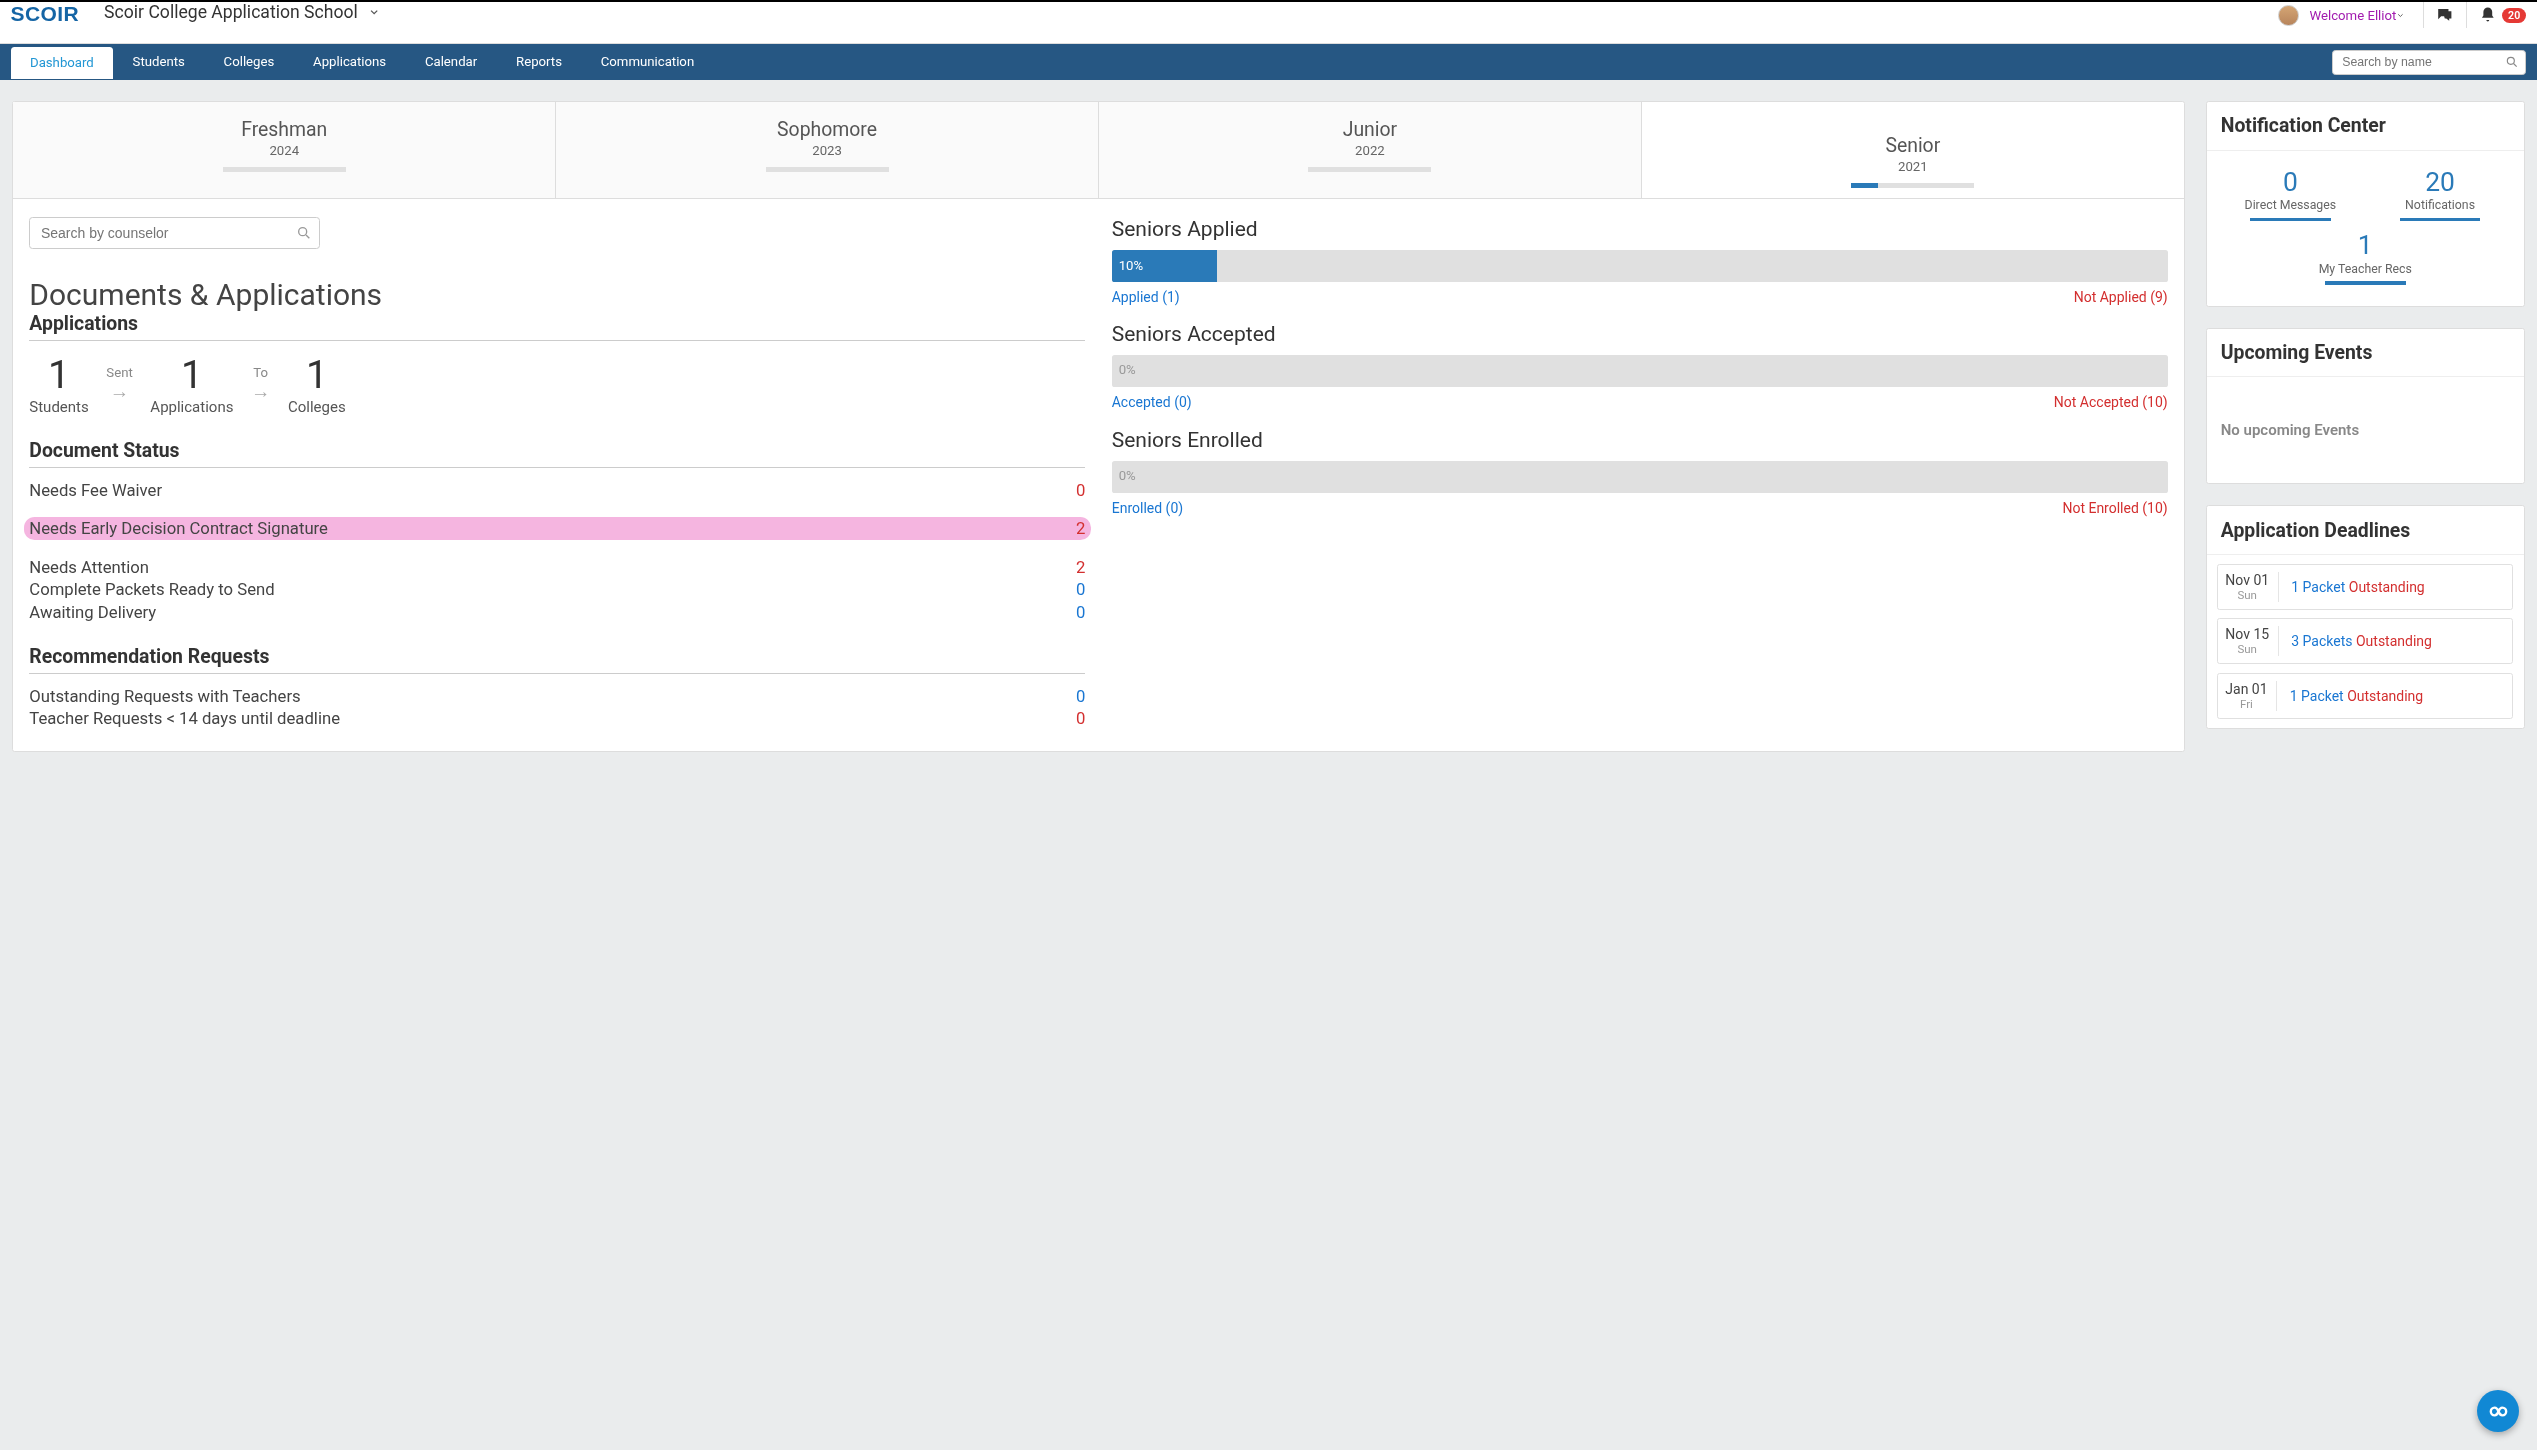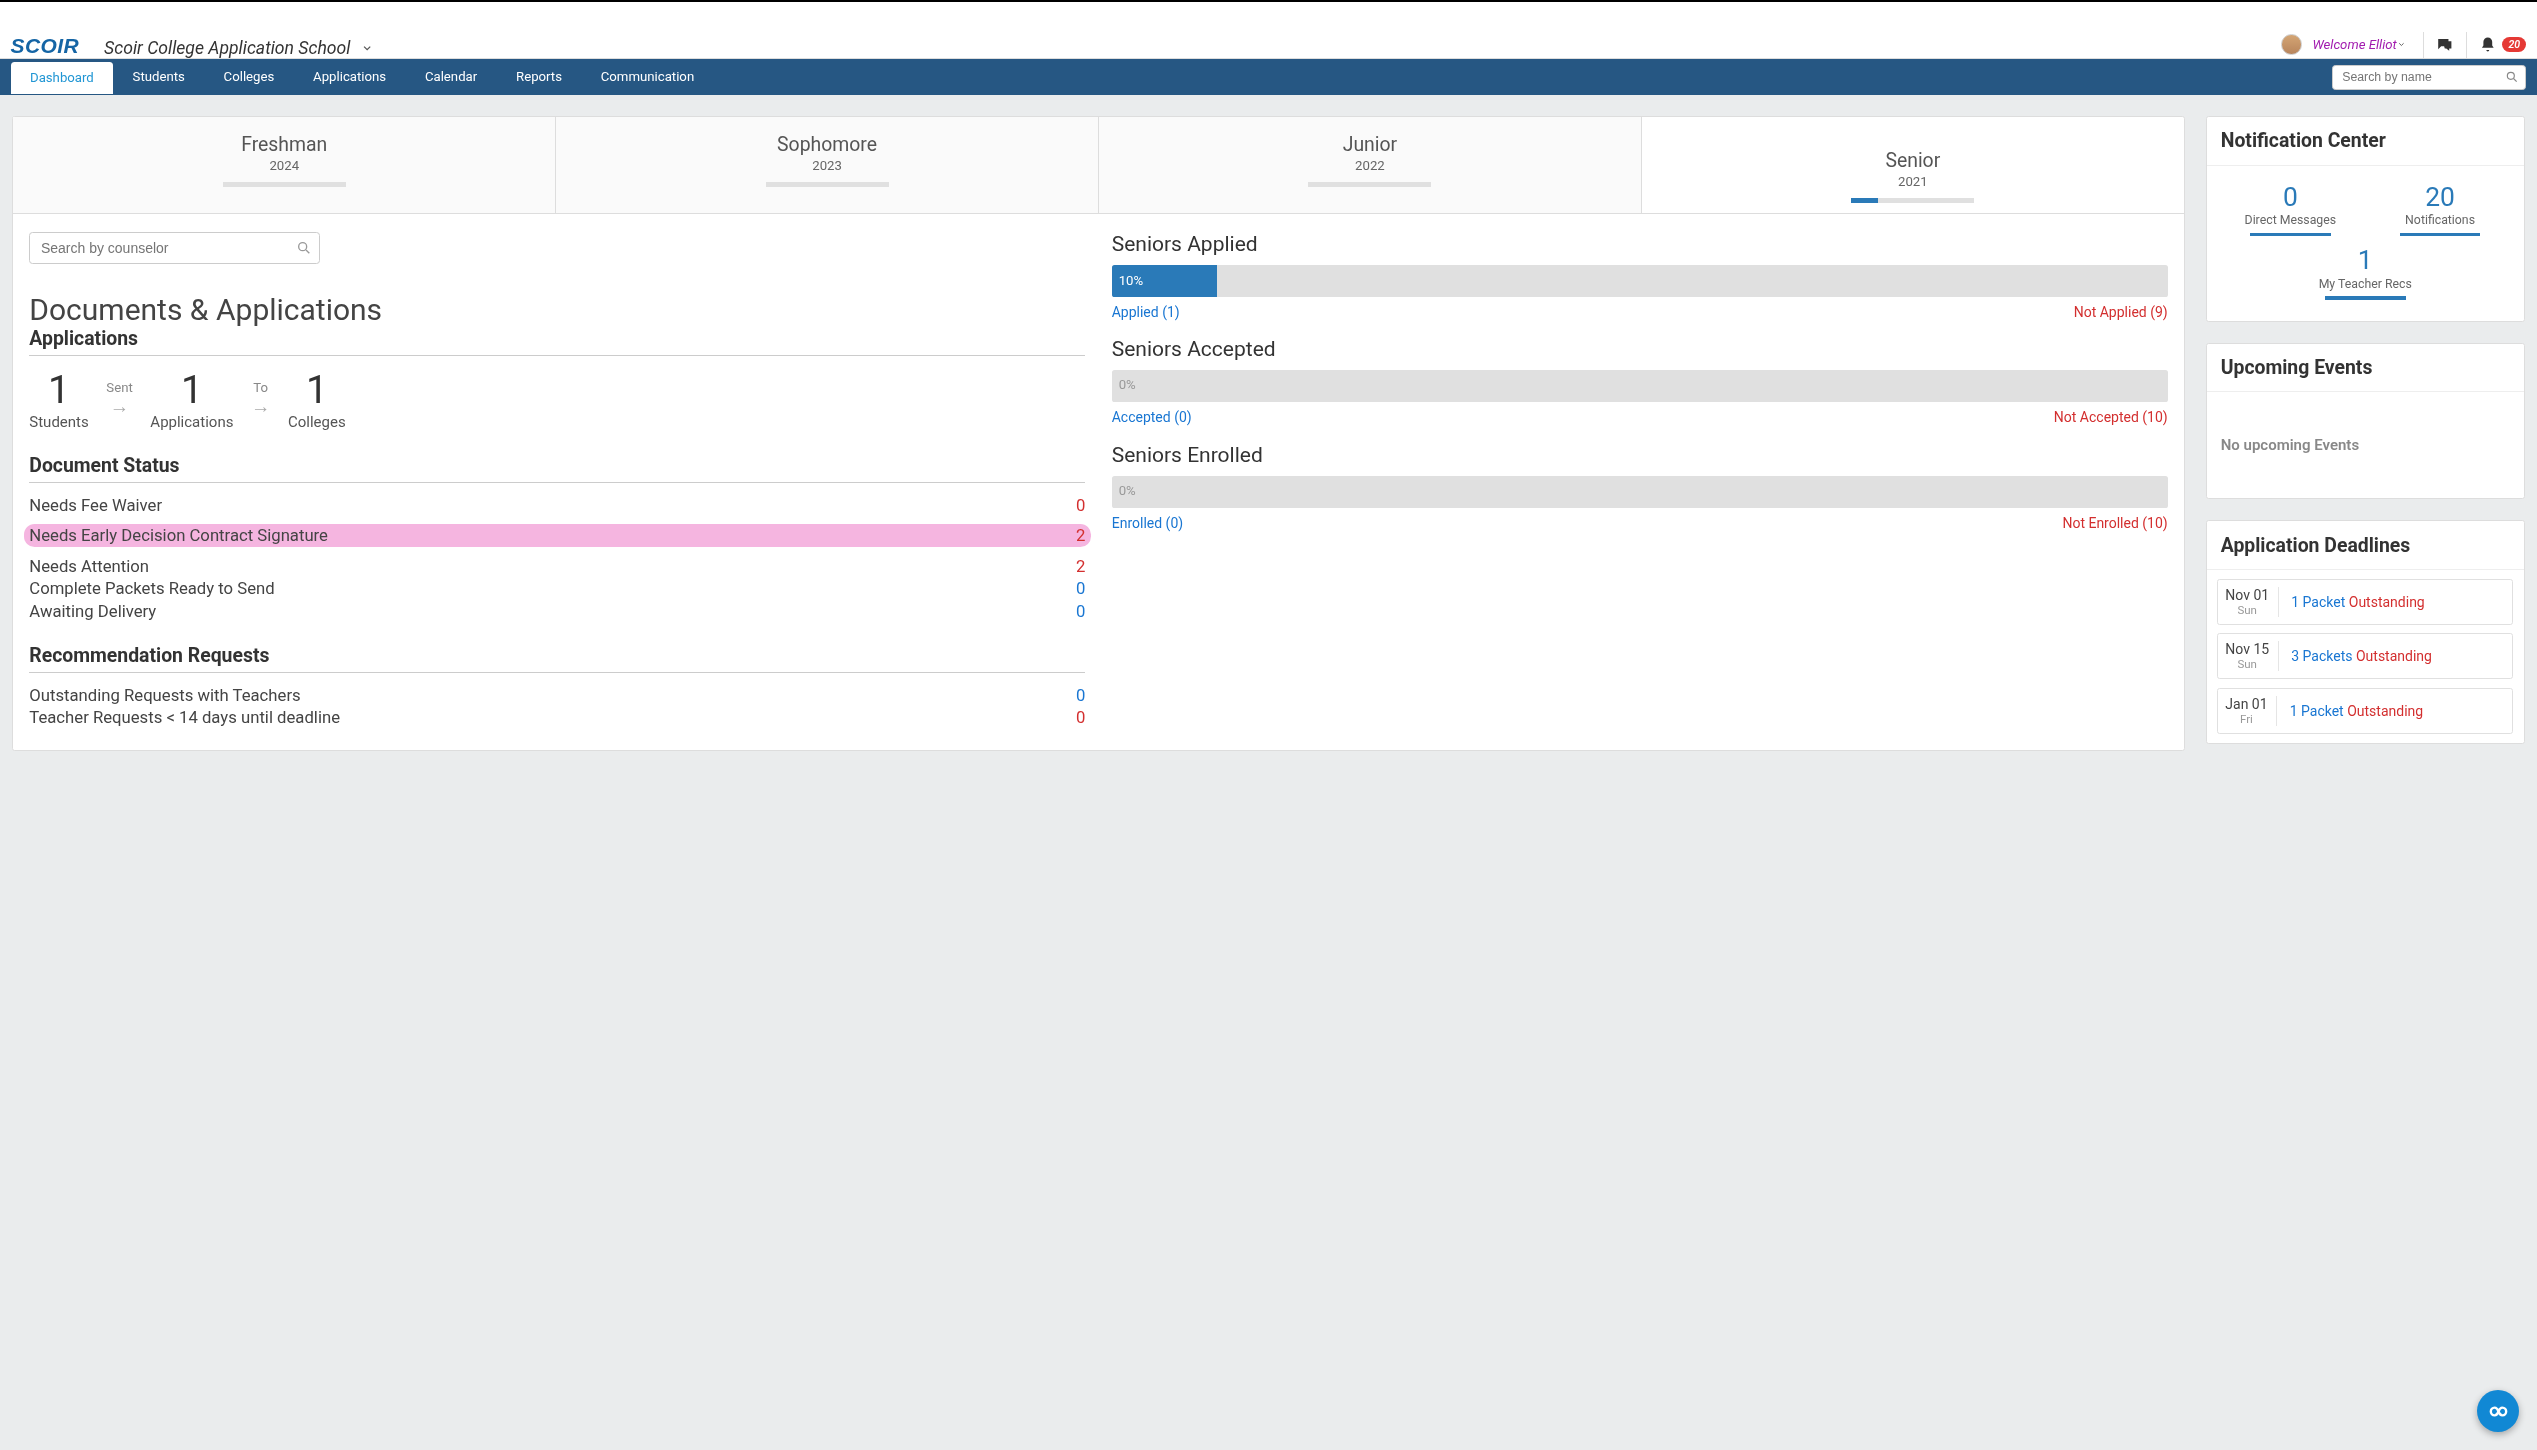--- a/index.html
+++ b/index.html
@@ -1,17 +1,17 @@
 <!DOCTYPE html>
 <html style="font-size:14px"><head>
 <meta charset="utf-8">
 <style>
 * { box-sizing: border-box; margin: 0; padding: 0; }
 body { font-family: -apple-system, BlinkMacSystemFont, "Segoe UI", Roboto, Helvetica, Arial, sans-serif; background: #eaeced; color: #333;}
-.topbar { background: #fff; border-top: 2.6px solid #000; border-bottom: 0.9px solid #ddd; display: flex; align-items: flex-end; height: 59px; padding: 0 10.6px; font-style: italic; }
+.topbar { background: #fff; border-top: 2.6px solid #000; border-bottom: 0.9px solid #ddd; display: flex; align-items: flex-start; height: 44px; padding: 0 10.6px; }
 .logo { font-weight: 800; font-size: 21px; color: #1565a5; letter-spacing: 0.4px; margin-right: 25px; font-family: Arial, sans-serif; }
 .school-sel { display: flex; align-items: center; font-size: 17.6px; color: #333; cursor: pointer; gap: 10.6px; }
 .chev-down { width: 12.3px; height: 12.3px; }
 .topbar-right { margin-left: auto; display: flex; align-items: center; gap: 5.3px; }
 .avatar { width: 21px; height: 21px; border-radius: 50%; background: linear-gradient(#d4a574, #b8855c); border: 0.9px solid #ccc;}
 .welcome { font-size: 13.2px; color: #a21caf; padding: 0 5.3px; display:flex; align-items:center; gap:0;}
 .hdr-icon { width: 17.6px; height: 17.6px; fill: #333; }
 .vdiv { width:0.9px; height:26.4px; background:#ddd; margin:0 7px;}
 .badge-pill { background: #e53935; color: #fff; font-size: 10.6px; border-radius: 8.8px; padding: 0.9px 6.2px; font-weight: 600;}
 .navbar { background: #265783; display: flex; align-items: center; height: 36px; padding-left: 10.6px;}
@@ -41,21 +41,21 @@
 .h2 { font-size: 19.4px; font-weight: 700; color: #333; border-bottom: 0.9px solid #ccc; padding-bottom: 5.3px; margin-bottom: 10.6px;}
 .app-counts { display: flex; align-items: center; gap: 17.6px; margin-bottom: 23px;}
 .count-block { text-align: center;}
 .count-block .num { font-size: 39px; color: #333; font-weight: 400;}
 .count-block .lbl { font-size: 15px; color: #555;}
 .arrow-block { text-align: center; color: #888; font-size: 13.2px;}
 .arrow-block .arr { font-size: 19.4px; color: #aaa;}
 .doc-row { display: flex; justify-content: space-between; font-size: 16.7px; padding: 1.8px 0; color: #444;}
 .doc-row .val-red { color: #d32f2f;}
 .doc-row .val-blue { color: #1976d2;}
-.doc-row.hl { background: #f5b5e0; border-radius: 10.6px; padding: 1.8px 5.3px; margin: 8px -5.3px;}
+.doc-row.hl { background: #f5b5e0; border-radius: 10.6px; padding: 1.8px 5.3px; margin: 16px -5.3px;}
 .prog-section { margin-bottom: 17.6px;}
 .prog-title { font-size: 21px; font-weight: 400; color: #333; margin-bottom: 8.8px;}
 .prog-bar { height: 32px; background: #e0e0e0; border-radius: 2.6px; position: relative; overflow: hidden;}
 .prog-fill { position: absolute; left: 0; top: 0; height: 100%; background: #2a7ab8; color: #fff; display: flex; align-items: center; padding-left: 7px; font-size: 13.2px;}
 .prog-empty-text { position: absolute; left: 7px; top: 7px; color: #999; font-size: 13.2px;}
 .prog-links { display: flex; justify-content: space-between; margin-top: 7px; font-size: 14px;}
 .prog-links .link-blue { color: #1976d2; cursor: pointer;}
 .prog-links .link-red { color: #d32f2f; cursor: pointer;}
 .panel { background: #fff; border: 0.9px solid #ddd; border-radius: 2.6px;}
 .panel-h { font-size: 19.4px; font-weight: 700; padding: 12.3px 14px; border-bottom: 0.9px solid #eee; color: #333;}

